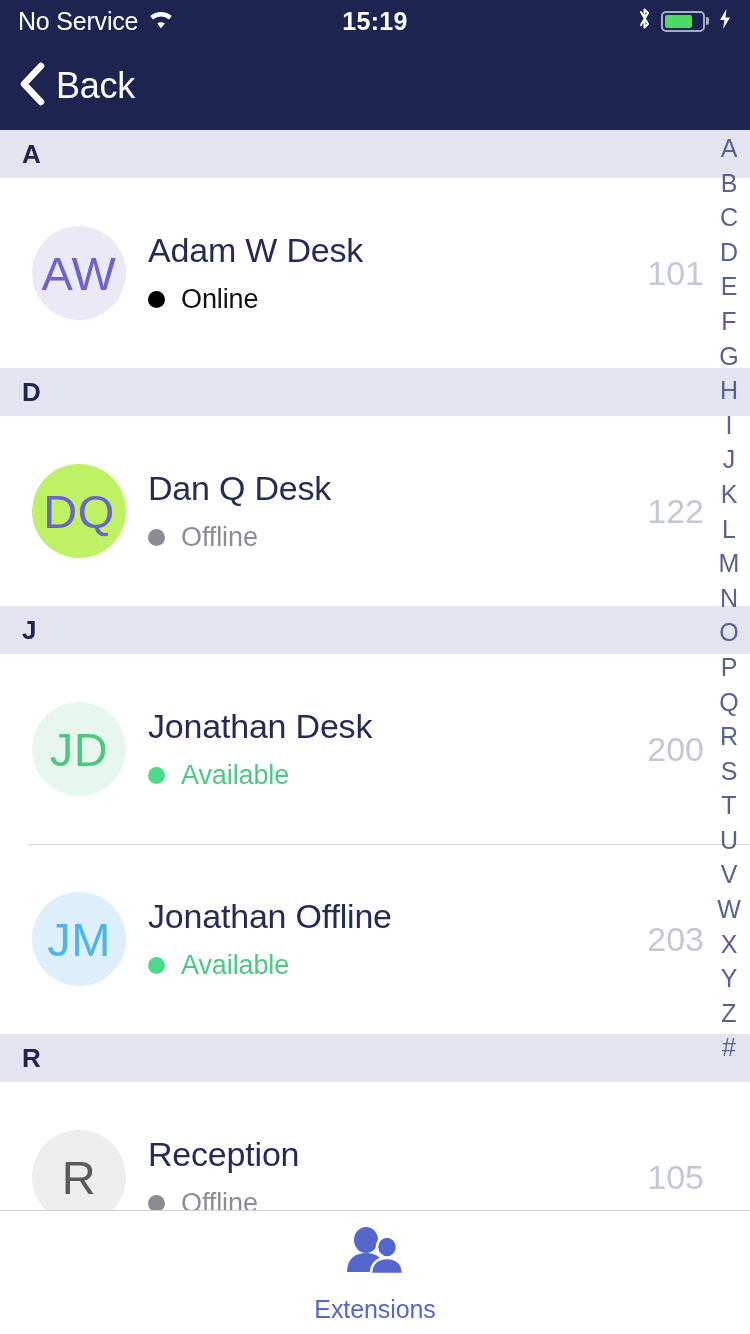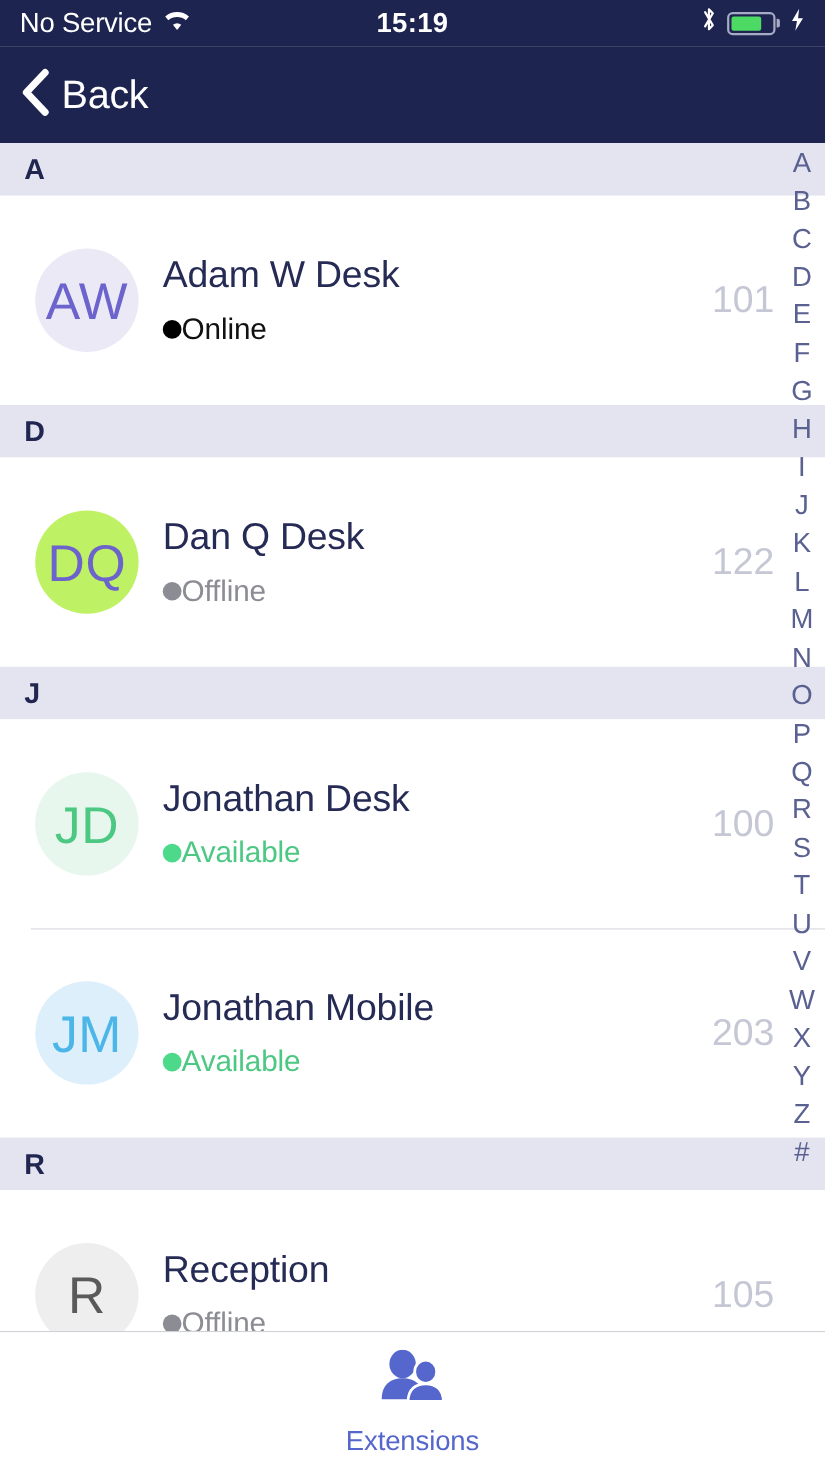--- a/index.html
+++ b/index.html
@@ -92,21 +92,21 @@
     width:94px; height:94px; border-radius:50%;
     display:flex; align-items:center; justify-content:center;
     font-size:47px; letter-spacing:0.5px;
     flex:0 0 94px;
   }
   .row-body { margin-left:22px; flex:1 1 auto; min-width:0; }
   .row-name {
     font-size:34px; color:#262b55; letter-spacing:-0.2px;
     margin-bottom:14px; white-space:nowrap;
   }
-  .row-status { display:flex; align-items:center; gap:0; }
+  .row-status { display:flex; align-items:center; gap:16px; }
   .status-dot { width:17px; height:17px; border-radius:50%; flex:0 0 17px; }
   .status-text { font-size:27px; letter-spacing:-0.1px; }
   .row-ext {
     font-size:34px; color:#c5c7d4;
     margin-right:46px; flex:0 0 auto;
   }
 
   
   .alpha-index {
     position:absolute; top:0; right:0;
@@ -227,26 +227,26 @@
         <div class="rows">
           <div class="row">
             <div class="avatar" style="background:#e8f7ee;color:#4cc883">JD</div>
             <div class="row-body">
               <div class="row-name">Jonathan Desk</div>
               <div class="row-status">
                 <span class="status-dot" style="background:#4cd98a"></span>
                 <span class="status-text" style="color:#4cc883">Available</span>
               </div>
             </div>
-            <div class="row-ext">100</div>
+            <div class="row-ext">200</div>
           </div>
           <div class="row">
             <div class="avatar" style="background:#ddeffb;color:#4cb6e8">JM</div>
             <div class="row-body">
-              <div class="row-name">Jonathan Mobile</div>
+              <div class="row-name">Jonathan Offline</div>
               <div class="row-status">
                 <span class="status-dot" style="background:#4cd98a"></span>
                 <span class="status-text" style="color:#4cc883">Available</span>
               </div>
             </div>
             <div class="row-ext">203</div>
           </div>
         </div>
         <div class="section-header">R</div>
         <div class="rows">

